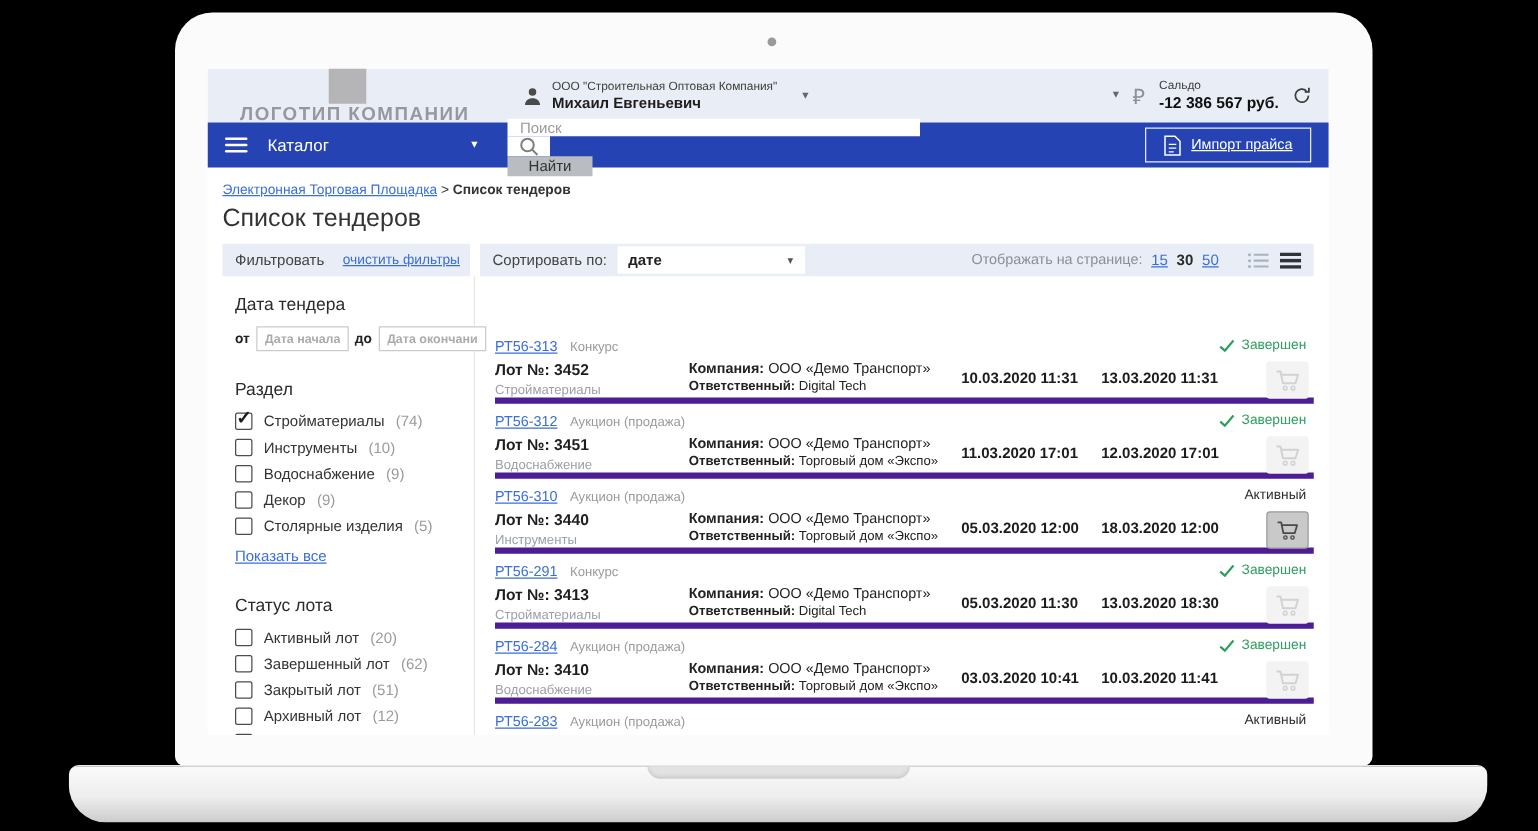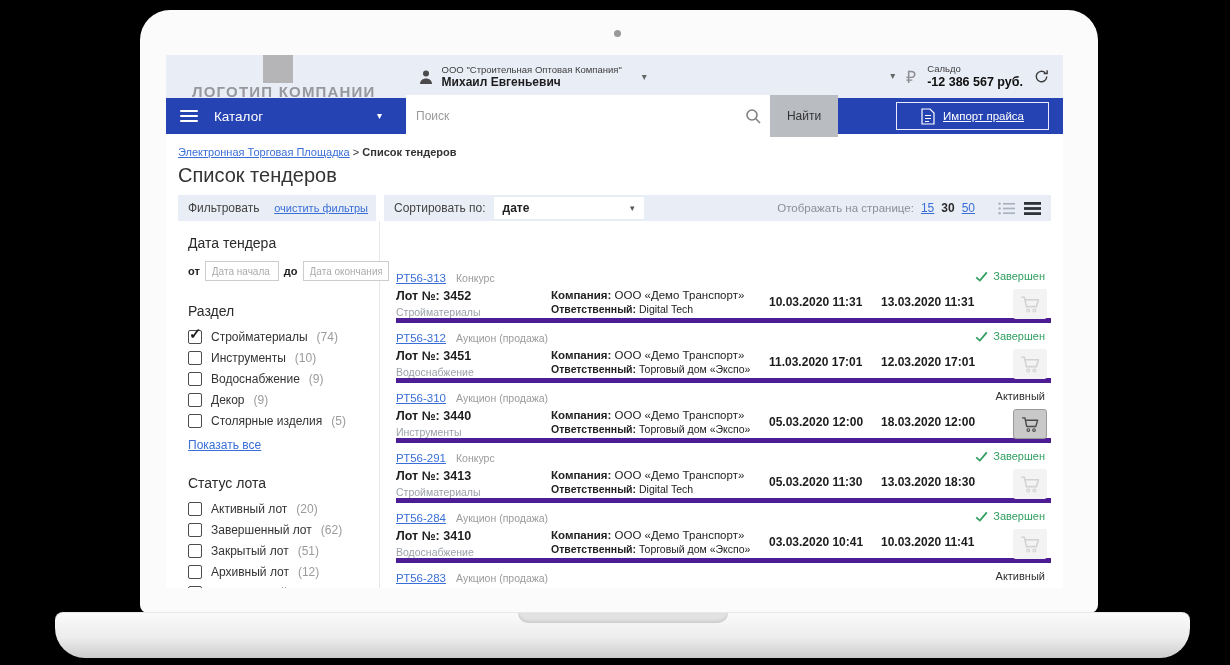--- a/index.html
+++ b/index.html
@@ -47,26 +47,26 @@
   .balance-value { font-size:12.5px; font-weight:700; color:#0f0f0f; white-space:nowrap; }
   .refresh-btn { background:none; border:none; padding:0; cursor:pointer; display:flex; }
 
   
   .navbar { height:36px; background:#2543b2; display:flex; align-items:center; padding:0 14px; }
   .burger { width:18px; display:flex; flex-direction:column; gap:3px; cursor:pointer; background:none; border:none; padding:0; }
   .burger span { display:block; height:2px; background:#fff; border-radius:1px; }
   .catalog { display:flex; align-items:center; justify-content:space-between; width:168px; margin-left:16px; cursor:pointer; }
   .catalog-label { font-size:13.5px; font-weight:500; color:#fff; }
   .catalog .caret { color:#fff; }
-  .search-wrap { display:flex; margin-left:24px; height:42px; }
+  .search-wrap { display:flex; margin-left:24px; height:42px;flex-direction:column; }
   .search-input { width:330px; border:none; outline:none; padding:0 10px; font-size:12px; background:#fff; font-family:"Liberation Sans", sans-serif; color:#333; }
   .search-input::placeholder { color:#9a9a9a; }
   .search-icon-box { width:34px; background:#fff; border:none; display:flex; align-items:center; justify-content:center; cursor:pointer; padding:0; }
   .find-btn { width:68px; background:#b9bcc1; border:none; font-size:12px; color:#333; cursor:pointer; font-family:"Liberation Sans", sans-serif; }
-  .import-btn { margin-left:auto; display:flex; align-items:center; gap:8px; border:1px solid rgba(255,255,255,.9); background:transparent; height:28px; padding:0 24px; cursor:pointer; }
+  .import-btn { margin-left:auto; display:flex; align-items:center; gap:8px; border:1px solid rgba(255,255,255,.9); background:transparent; height:28px; padding:0 14px; cursor:pointer; }
   .import-label { font-size:11.5px; color:#fff; text-decoration:underline; white-space:nowrap; }
 
   
   .page { padding:0 12px; }
   .breadcrumb { margin-top:12px; font-size:11px; color:#333; }
   .breadcrumb a { color:#3a6fd8; text-decoration:underline; cursor:pointer; }
   .breadcrumb .cur { font-weight:700; }
   .page-title { margin:6px 0 8px; font-size:20px; font-weight:500; color:#333; }
 
   .toolbar { display:flex; gap:8px; height:26px; }
@@ -84,21 +84,21 @@
   .pp-current { font-size:12px; font-weight:700; color:#2b2b2b; cursor:default; }
   .view-icons { display:flex; align-items:center; gap:9px; margin-left:16px; }
   .view-btn { background:none; border:none; padding:0; cursor:pointer; display:flex; }
 
   
   .content { display:flex; }
   .sidebar { width:202px; border-right:1px solid #e6e6e6; padding:14px 12px 20px 10px; }
   .sb-title { font-size:14px; font-weight:500; color:#2b2b2b; margin:0 0 10px; }
   .date-row { display:flex; align-items:center; gap:5px; }
   .date-lbl { font-size:11px; font-weight:700; color:#222; }
-  .date-input { width:74px; height:20px; border:1px solid #ccc; font-size:10px; padding:0 6px; color:#444; font-family:"Liberation Sans", sans-serif; outline:none; }
+  .date-input { width:74px; height:20px; border:1px solid #ccc; font-size:10px; padding:0 6px; color:#444; font-family:"Liberation Sans", sans-serif; outline:none;font-weight:bold; }
   .date-input.wide { width:86px; }
   .date-input::placeholder { color:#ababab; }
   .sb-section { margin-top:22px; }
   .check-item { display:flex; align-items:center; gap:9px; margin-bottom:6px; height:15px; cursor:pointer; }
   .box { position:relative; flex:none; width:14px; height:14px; border:1.5px solid #4c4c4c; border-radius:2px; background:#fff; }
   .mark { position:absolute; left:0; top:-6px; font-size:15px; font-weight:700; color:#1d1d1d; }
   .lbl { font-size:12px; color:#333; white-space:nowrap; }
   .cnt { font-size:12px; color:#9b9b9b; }
   .show-all { display:inline-block; margin-top:4px; font-size:12px; color:#3a6fd8; text-decoration:underline; cursor:pointer; }
 

